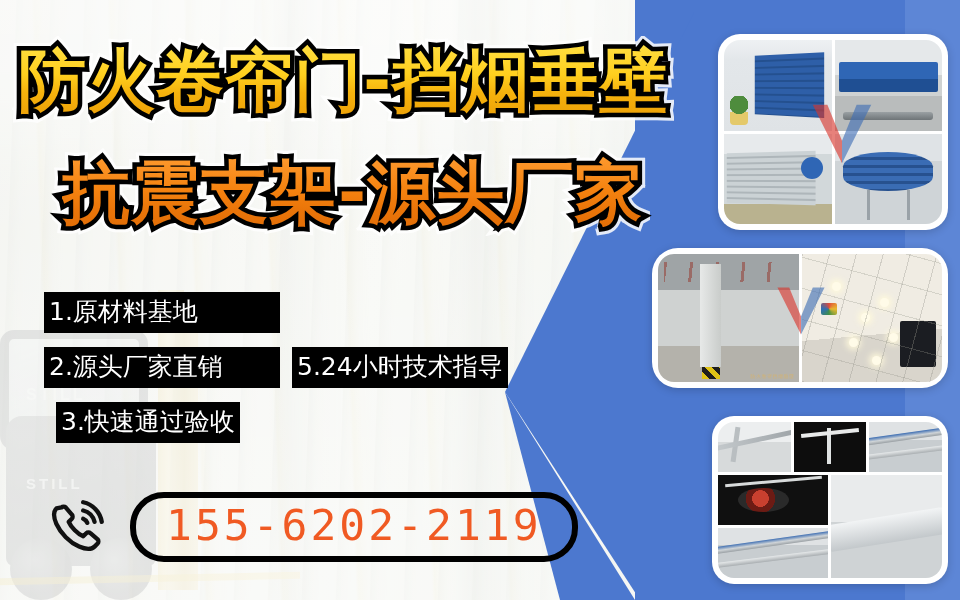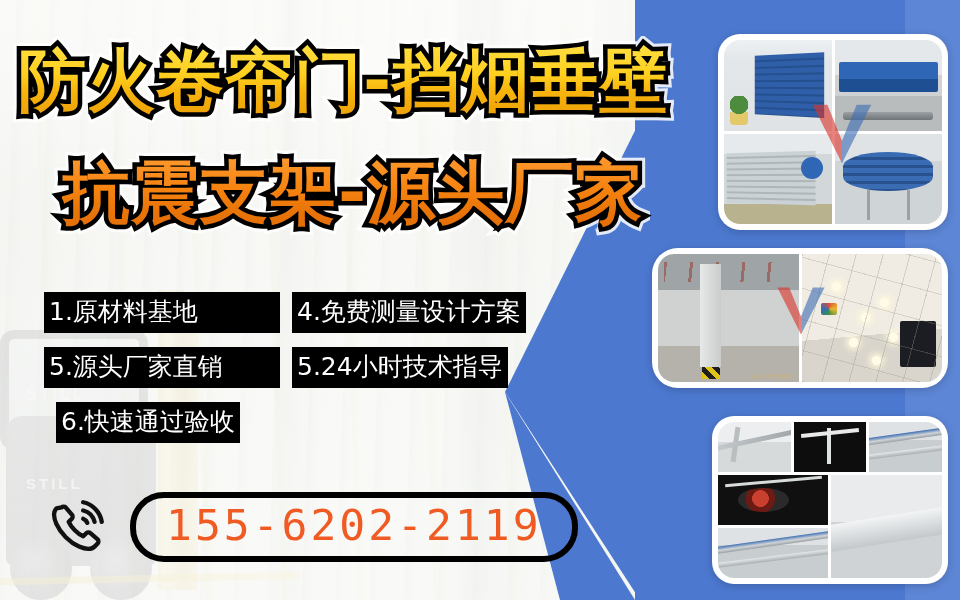--- a/index.html
+++ b/index.html
@@ -222,32 +222,31 @@
     <div class="hl-glow">抗震支架-源头厂家</div>
     <div class="hl-out">抗震支架-源头厂家</div>
     <div class="hl-fill">抗震支架-源头厂家</div>
   </div>
 
   <div class="features">
 
     <div class="frow">
       <div class="fcell c1"><span>1.原材料基地</span></div>
       <div class="fspacer"></div>
-      <div class="fcell">4.免费测量设计方案</div>
     </div>
 
     <div class="frow">
-      <div class="fcell c1"><span>5.源头厂家直销</span></div>
+      <div class="fcell c1"><span>2.源头厂家直销</span></div>
       <div class="fspacer"></div>
       <div class="fcell">5.24小时技术指导</div>
     </div>
 
     <div class="frow">
       <div class="fspacer"></div>
-      <div class="fcell">6.快速通过验收</div>
+      <div class="fcell">3.快速通过验收</div>
     </div>
 
   </div>
 
   <div class="phone-row">
     <svg class="phone-icon" viewBox="0 0 64 64">
       <path d="M12 14c-3 3-3 8 0 15 4 9 13 18 22 22 7 3 12 3 15 0l3-3c1-1 1-3 0-4l-7-6c-1-1-3-1-4 0l-3 3c-5-2-12-9-14-14l3-3c1-1 1-3 0-4l-6-7c-1-1-3-1-4 0z" fill="none" stroke="#111" stroke-width="4.2" stroke-linejoin="round"></path>
       <path d="M38 24a7 7 0 0 1 4 4" fill="none" stroke="#111" stroke-width="4.2" stroke-linecap="round"></path>
       <path d="M38 16a15 15 0 0 1 11 11" fill="none" stroke="#111" stroke-width="4.2" stroke-linecap="round"></path>
       <path d="M38 8a23 23 0 0 1 18 19" fill="none" stroke="#111" stroke-width="4.2" stroke-linecap="round"></path>

